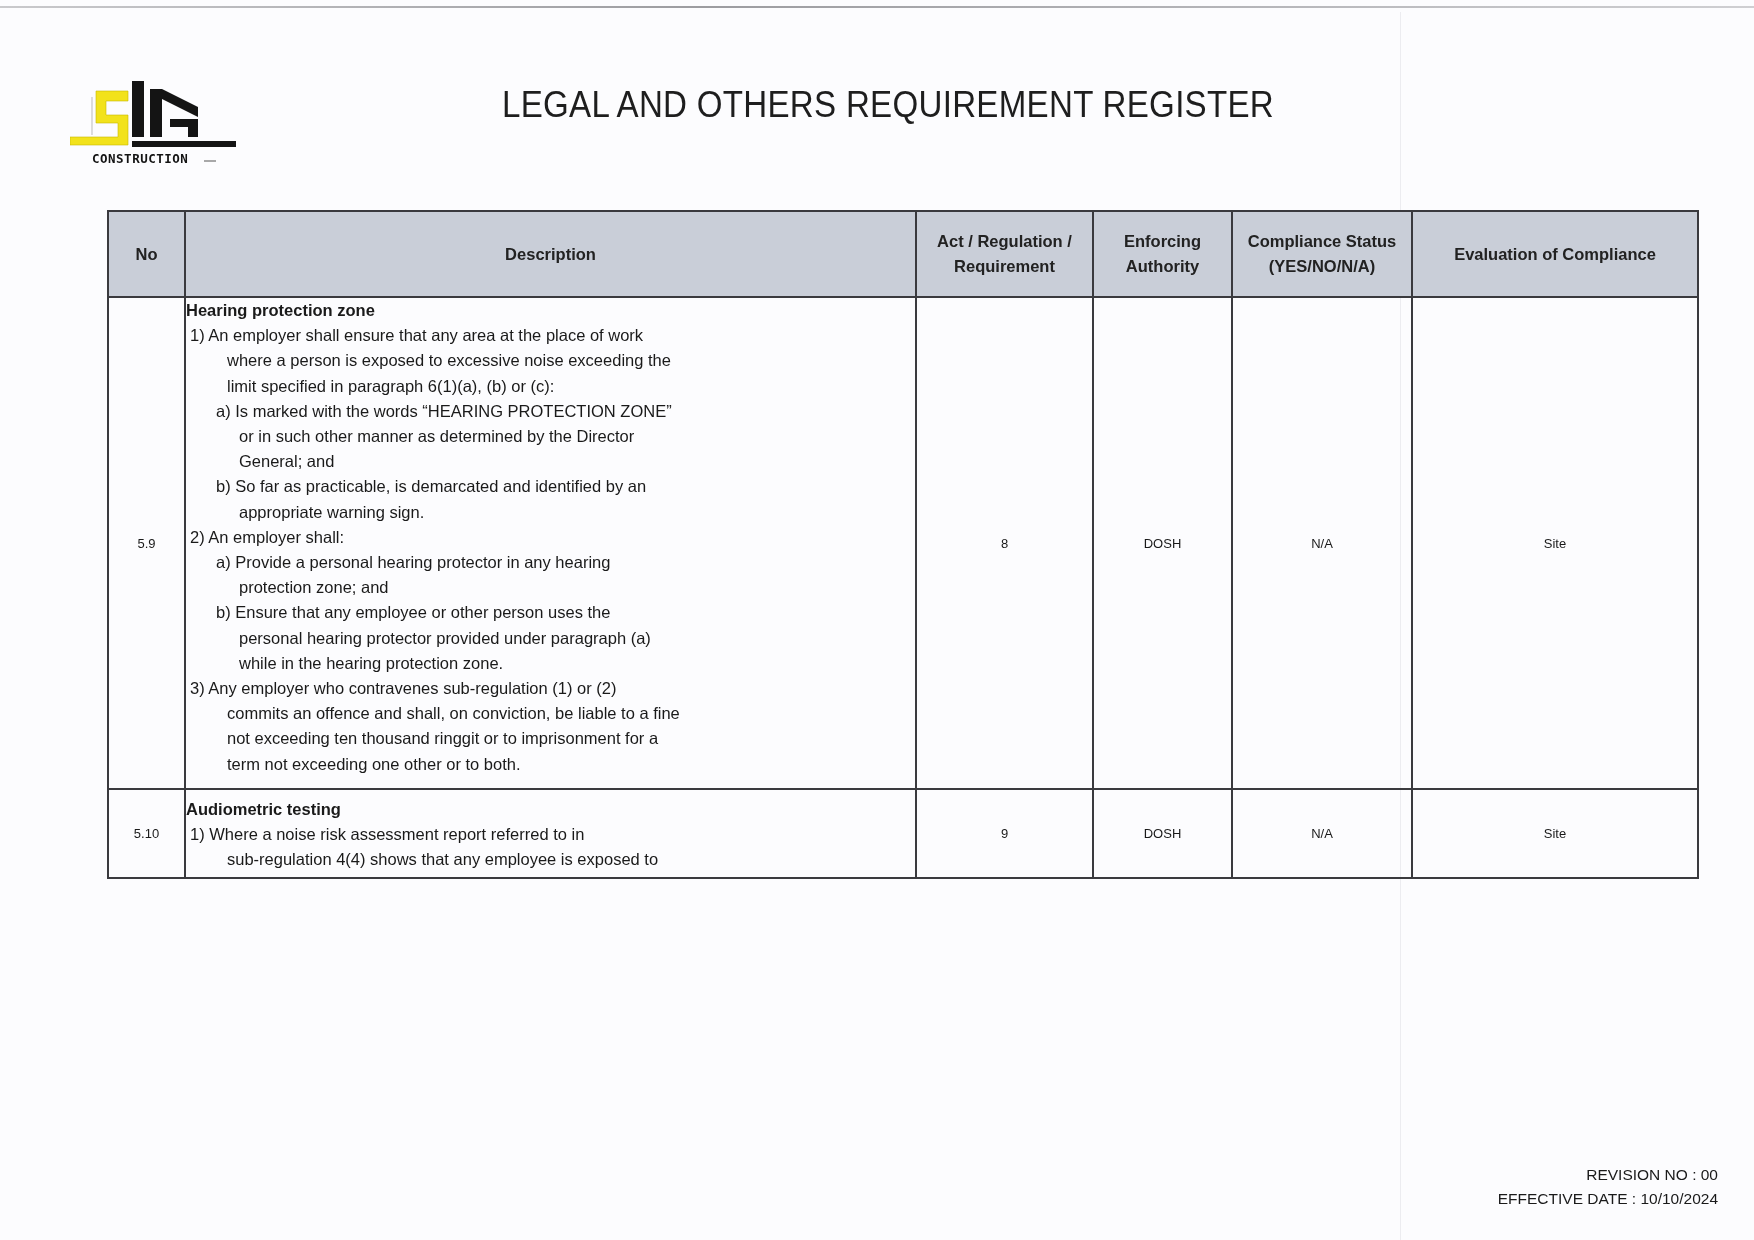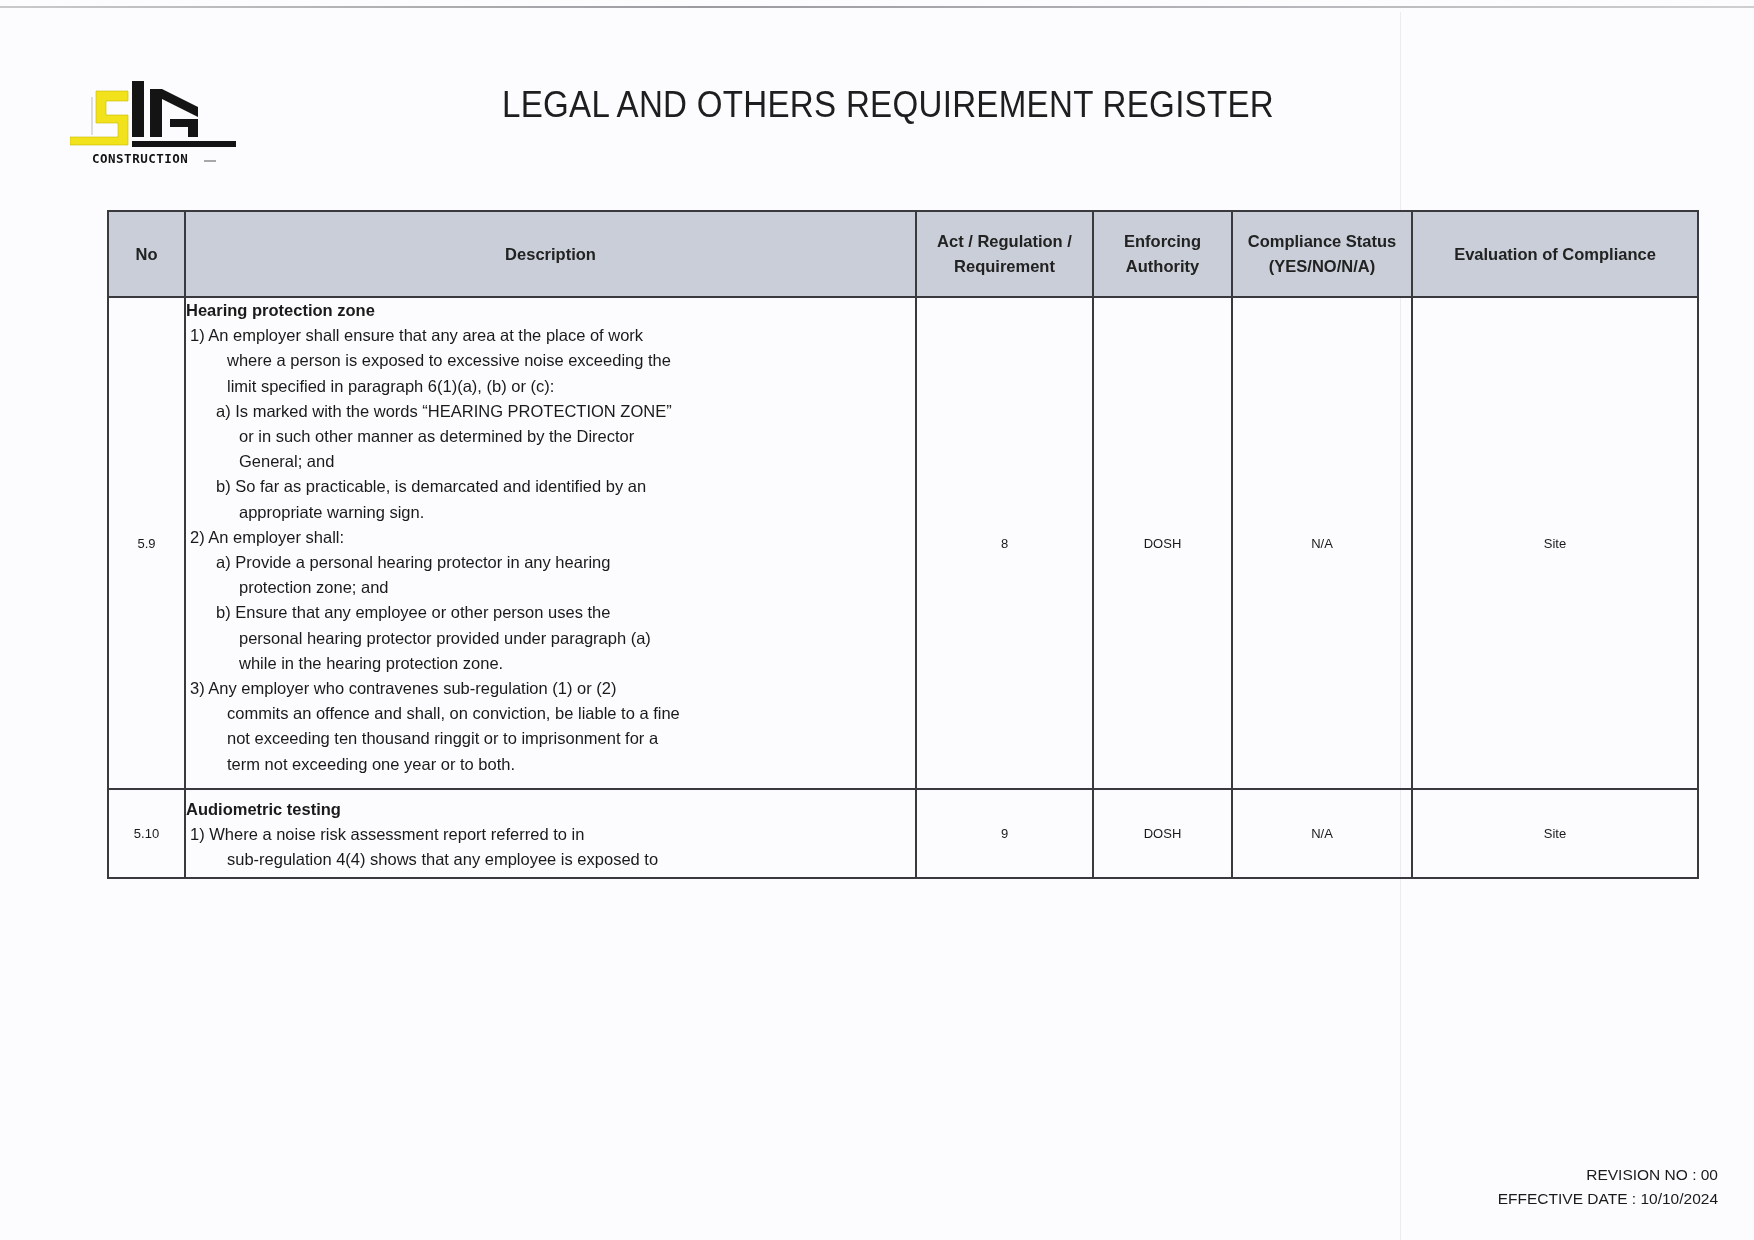--- a/index.html
+++ b/index.html
@@ -128,21 +128,21 @@
         <div class="l2c">appropriate warning sign.</div>
         <div class="l1">2) An employer shall:</div>
         <div class="l2">a) Provide a personal hearing protector in any hearing</div>
         <div class="l2c">protection zone; and</div>
         <div class="l2">b) Ensure that any employee or other person uses the</div>
         <div class="l2c">personal hearing protector provided under paragraph (a)</div>
         <div class="l2c">while in the hearing protection zone.</div>
         <div class="l1">3) Any employer who contravenes sub-regulation (1) or (2)</div>
         <div class="l1c">commits an offence and shall, on conviction, be liable to a fine</div>
         <div class="l1c">not exceeding ten thousand ringgit or to imprisonment for a</div>
-        <div class="l1c">term not exceeding one year or to both.</div>
+        <div class="l1c">term not exceeding one other or to both.</div>
       </td>
       <td class="center">8</td>
       <td class="center">DOSH</td>
       <td class="center">N/A</td>
       <td class="center">Site</td>
     </tr>
     <tr class="row-2">
       <td class="center">5.10</td>
       <td class="desc">
         <div class="title">Audiometric testing</div>

